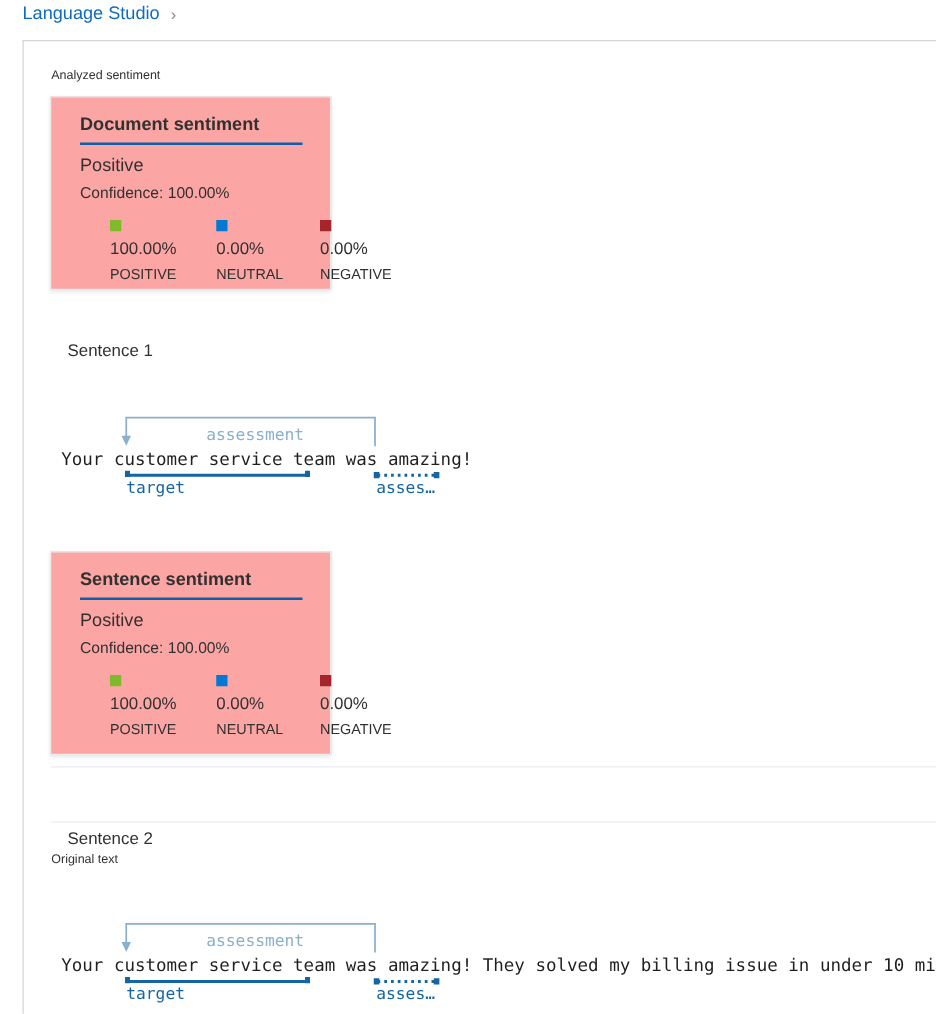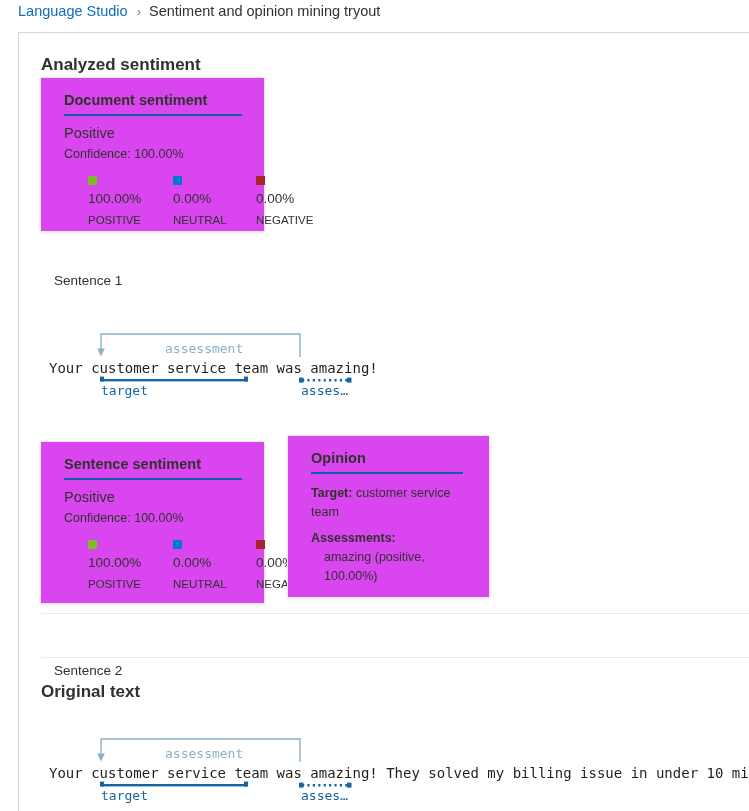--- a/index.html
+++ b/index.html
@@ -50,31 +50,31 @@
     height: 800px;
     border: 1px solid #d6d6d6;
     border-right: none;
     border-bottom: none;
     background: #ffffff;
     box-sizing: border-box;
   }
 
   .section-heading {
     position: absolute;
-    font-size: 17px;
-    font-weight: 700;
+    font-size: 10px;
+    font-weight: 400;
     color: #323130;
   }
   #analyzed-heading { left: 22px; top: 22px; }
   #original-heading { left: 22px; top: 649px; }
 
   
   .card {
     position: absolute;
-    background: #d946ef;
+    background: #fca5a5;
     border: 1px solid #ebebeb;
     box-shadow: 0 1.2px 3.2px rgba(0,0,0,0.10), 0 0.3px 0.9px rgba(0,0,0,0.08);
     box-sizing: border-box;
   }
   #document-sentiment-card { left: 21px; top: 44px; width: 225px; height: 155px; }
   #sentence-sentiment-card { left: 21px; top: 408px; width: 225px; height: 163px; }
   #opinion-card           { left: 268px; top: 402px; width: 203px; height: 163px; }
 
   .card-title {
     position: absolute;
@@ -227,21 +227,20 @@
     color: #8ab0cc;
     white-space: nowrap;
   }
 </style>
 </head>
 <body>
 
 <div class="breadcrumb">
   <span class="bc-link">Language Studio</span>
   <span class="bc-sep">›</span>
-  <span class="bc-current">Sentiment and opinion mining tryout</span>
 </div>
 
 <div class="panel">
 
   <div class="section-heading" id="analyzed-heading">Analyzed sentiment</div>
 
   <div class="card" id="document-sentiment-card">
     <div class="card-title">Document sentiment</div>
     <div class="card-title-rule"></div>
     <div class="sentiment-label">Positive</div>
@@ -304,27 +303,20 @@
         <div class="bar-name">NEUTRAL</div>
       </div>
       <div class="bar-col">
         <div class="swatch" style="background:#a4262c"></div>
         <div class="bar-pct">0.00%</div>
         <div class="bar-name">NEGATIVE</div>
       </div>
     </div>
   </div>
 
-  <div class="card" id="opinion-card">
-    <div class="card-title">Opinion</div>
-    <div class="card-title-rule"></div>
-    <div class="opinion-line" id="opinion-target"><span class="opinion-key">Target:</span><span> customer service team</span></div>
-    <div class="opinion-line" id="opinion-assessments-label">Assessments:</div>
-    <div class="opinion-line" id="opinion-assessment-item">amazing (positive, 100.00%)</div>
-  </div>
 
   <div class="divider" id="divider-top"></div>
   <div class="sentence-label" id="sentence-2-label">Sentence 2</div>
   <div class="divider" id="divider-bottom"></div>
 
   <div class="section-heading" id="original-heading">Original text</div>
 
   <div class="annotated" id="annotated-original">
     <svg class="ann-svg" width="720" height="110" viewBox="0 0 720 110">
       <path d="M 251,44 L 251,21 L 52,21 L 52,36" fill="none" stroke="#8ab0cc" stroke-width="1.4"></path>

